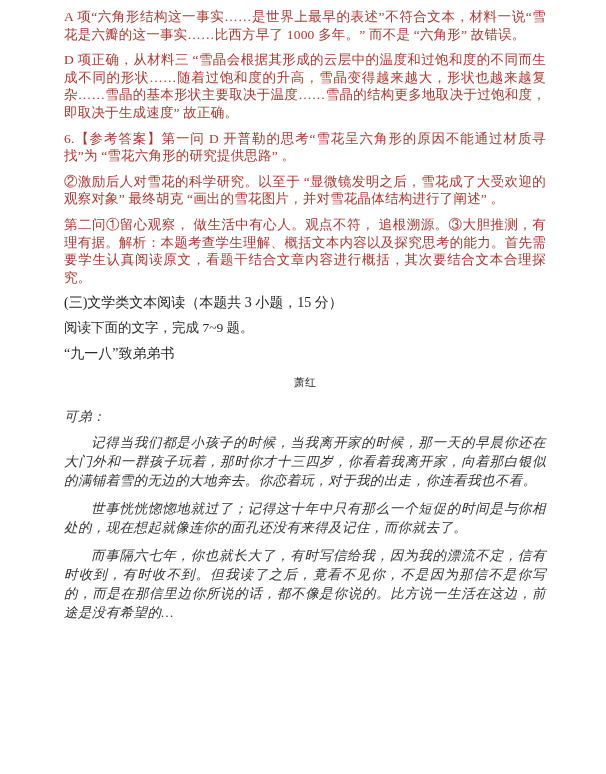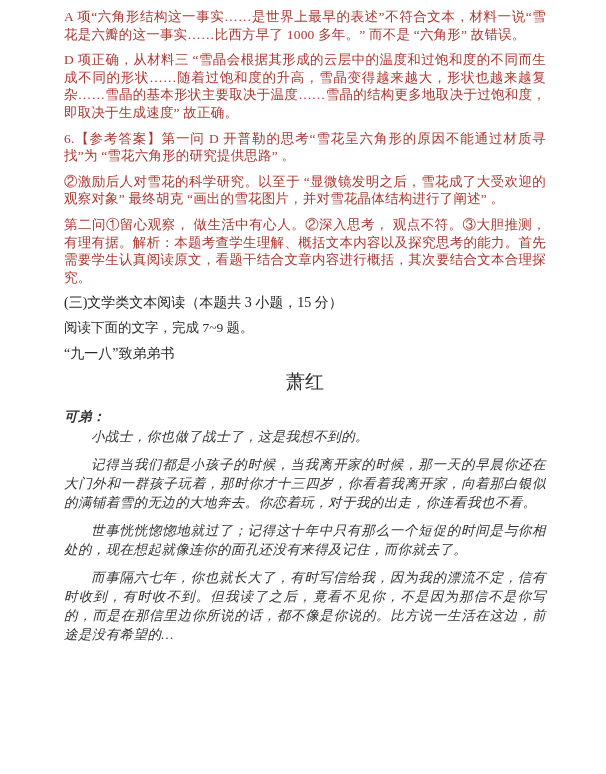--- a/index.html
+++ b/index.html
@@ -47,60 +47,58 @@
   }
   .essay-title {
     color: var(--ink);
     font-size: 14px;
     line-height: 18px;
     margin-top: 4px;
     margin-bottom: 10px;
   }
   .essay-author {
     color: var(--ink);
-    font-size: 19px;
+    font-size: 11px;
     line-height: 18px;
     text-align: center;
     margin-bottom: 16px;
   }
   .letter {
     color: #333333;
     font-style: italic;
     font-size: 13.5px;
     line-height: 19px;
     margin-bottom: 9px;
     letter-spacing: 0.4px;
   }
   .salutation {
     text-indent: 0;
-    margin-bottom: 1px;
-    font-weight: bold;
+    margin-bottom: 7px;
   }
   .letter-para { text-indent: 2em; }
 </style>
 </head>
 <body>
 
 <div class="page">
 
   <div>
     <p class="analysis-para">A 项“六角形结构这一事实……是世界上最早的表述”不符合文本，材料一说“雪花是六瓣的这一事实……比西方早了 1000 多年。” 而不是 “六角形” 故错误。</p>
     <p class="analysis-para">D 项正确，从材料三 “雪晶会根据其形成的云层中的温度和过饱和度的不同而生成不同的形状……随着过饱和度的升高，雪晶变得越来越大，形状也越来越复杂……雪晶的基本形状主要取决于温度……雪晶的结构更多地取决于过饱和度，即取决于生成速度” 故正确。</p>
     <p class="analysis-para">6.【参考答案】第一问 D 开普勒的思考“雪花呈六角形的原因不能通过材质寻找”为 “雪花六角形的研究提供思路” 。</p>
     <p class="analysis-para">②激励后人对雪花的科学研究。以至于 “显微镜发明之后，雪花成了大受欢迎的观察对象” 最终胡克 “画出的雪花图片，并对雪花晶体结构进行了阐述” 。</p>
-    <p class="analysis-para">第二问①留心观察， 做生活中有心人。②深入思考， 观点不符。③大胆推测，有理有据。解析：本题考查学生理解、概括文本内容以及探究思考的能力。首先需要学生认真阅读原文，看题干结合文章内容进行概括，其次要结合文本合理探究。</p>
+    <p class="analysis-para">第二问①留心观察， 做生活中有心人。观点不符， 追根溯源。③大胆推测，有理有据。解析：本题考查学生理解、概括文本内容以及探究思考的能力。首先需要学生认真阅读原文，看题干结合文章内容进行概括，其次要结合文本合理探究。</p>
   </div>
 
   <h2 class="section-heading">(三)文学类文本阅读（本题共 3 小题，15 分）</h2>
 
   <p class="instruction">阅读下面的文字，完成 7~9 题。</p>
 
   <div>
     <p class="essay-title">“九一八”致弟弟书</p>
     <p class="essay-author">萧红</p>
     <p class="letter salutation">可弟：</p>
-    <p class="letter letter-para">小战士，你也做了战士了，这是我想不到的。</p>
     <p class="letter letter-para">记得当我们都是小孩子的时候，当我离开家的时候，那一天的早晨你还在大门外和一群孩子玩着，那时你才十三四岁，你看着我离开家，向着那白银似的满铺着雪的无边的大地奔去。你恋着玩，对于我的出走，你连看我也不看。</p>
     <p class="letter letter-para">世事恍恍惚惚地就过了；记得这十年中只有那么一个短促的时间是与你相处的，现在想起就像连你的面孔还没有来得及记住，而你就去了。</p>
     <p class="letter letter-para">而事隔六七年，你也就长大了，有时写信给我，因为我的漂流不定，信有时收到，有时收不到。但我读了之后，竟看不见你，不是因为那信不是你写的，而是在那信里边你所说的话，都不像是你说的。比方说一生活在这边，前途是没有希望的…</p>
   </div>
 
 </div>
 
 </body></html>

